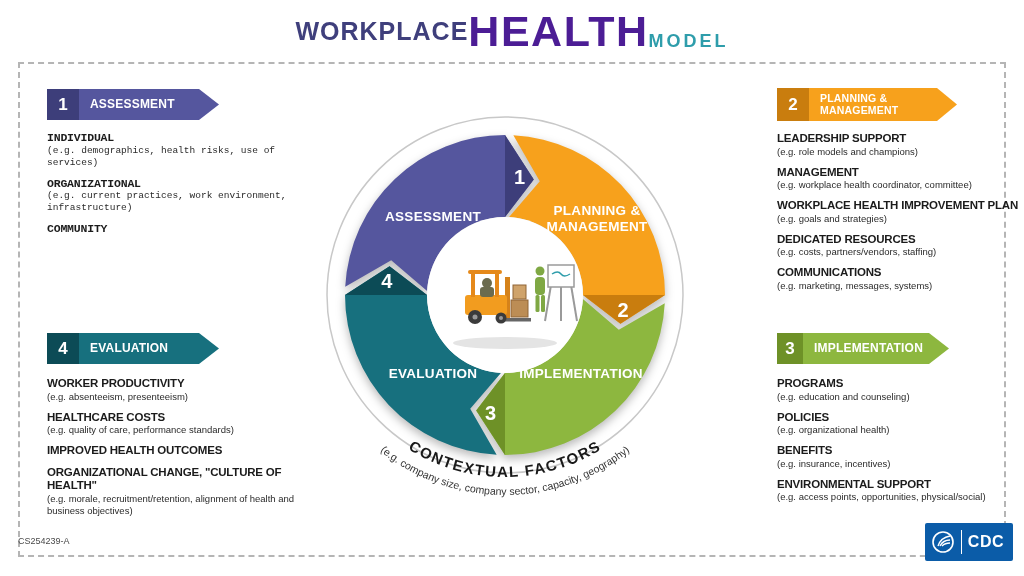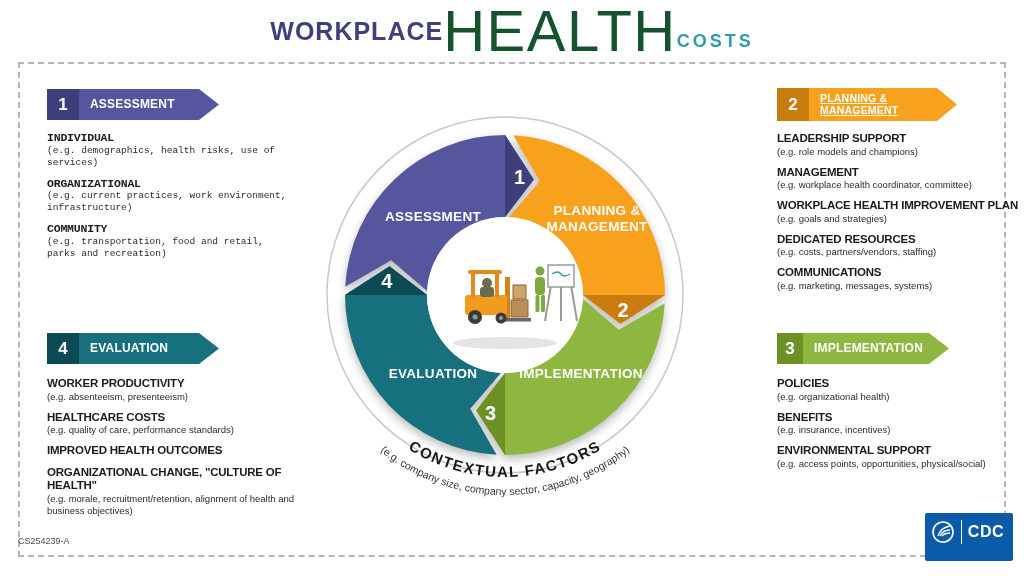--- a/index.html
+++ b/index.html
@@ -4,62 +4,62 @@
 <style>
   html,body{margin:0;padding:0;background:#fff;}
   #page{position:relative;width:1024px;height:576px;background:#ffffff;overflow:hidden;
         font-family:"Liberation Sans",sans-serif;color:#1d1d1d;}
   .dashed-frame{position:absolute;left:18px;right:18px;top:62px;bottom:19px;
         border:2px dashed #b5b5b5;z-index:0;}
   
   .title-block{position:absolute;left:50%;transform:translateX(-50%);top:10px;z-index:3;
         background:#fff;padding:0 22px;display:flex;align-items:center;}
   .title-workplace{font-size:25px;font-weight:bold;letter-spacing:1px;color:#3f3f7c;line-height:27px;}
-  .title-health{font-size:58px;font-weight:normal;letter-spacing:1.5px;color:#14532d;line-height:42px;}
+  .title-health{font-size:43px;font-weight:bold;letter-spacing:1.5px;color:#4c1d95;line-height:42px;}
   .title-model{font-size:18px;font-weight:bold;letter-spacing:3px;color:#2e9dab;line-height:21px;align-self:flex-end;}
   
   .banner{position:absolute;display:flex;height:31px;z-index:2;}
   .banner-num{width:32px;display:flex;align-items:center;justify-content:center;
         color:#fff;font-size:17px;font-weight:bold;}
   .banner-arrow{flex:1;display:flex;align-items:center;color:#fff;font-weight:bold;
         font-size:12px;letter-spacing:.2px;padding:0 26px 0 11px;line-height:1.12;
         clip-path:polygon(0 0, calc(100% - 20px) 0, 100% 50%, calc(100% - 20px) 100%, 0 100%);}
-  .banner.two-line .banner-arrow{font-size:10.5px;text-decoration:underline;}
+  .banner.two-line .banner-arrow{font-size:10.5px;}
   
   .list{position:absolute;z-index:2;}
   .item{margin-bottom:8px;}
   .item-heading{font-size:11.5px;font-weight:bold;letter-spacing:-0.2px;color:#1b1b1b;line-height:13.5px;}
   .item-detail{font-size:9.5px;color:#2a2a2a;line-height:12px;}
   
   #wheel-wrap{position:absolute;left:255px;top:55px;z-index:1;}
   .wheel-label{fill:#ffffff;font-family:"Liberation Sans",sans-serif;font-weight:bold;
         font-size:13.5px;text-anchor:middle;letter-spacing:.3px;}
   .wheel-num{fill:#ffffff;font-family:"Liberation Sans",sans-serif;font-weight:bold;
         font-size:20px;text-anchor:middle;}
   .ctx-title{font-family:"Liberation Sans",sans-serif;font-weight:bold;font-size:15px;
         fill:#191919;letter-spacing:1.5px;}
   .ctx-detail{font-family:"Liberation Sans",sans-serif;font-size:10.5px;fill:#333;}
   
   .doc-code{position:absolute;left:18px;top:536px;font-size:9px;color:#4a4a4a;z-index:2;}
   .cdc-logo{position:absolute;right:11px;bottom:15px;z-index:3;background:#0b5ca8;
-        display:flex;align-items:center;gap:6px;padding:4px 9px 14px 6px;border-radius:2px;height:30px;}
+        display:flex;align-items:center;gap:6px;padding:4px 9px 4px 6px;border-radius:2px;height:30px;}
   .cdc-sep{width:1px;height:24px;background:#ffffff;}
   .cdc-text{color:#ffffff;font-weight:bold;font-size:16px;letter-spacing:.5px;}
 </style>
 </head>
 <body>
 
 <div id="page">
 
   <div class="dashed-frame"></div>
 
   <div class="title-block">
     <div class="title-workplace">WORKPLACE</div>
     <div class="title-health">HEALTH</div>
-    <div class="title-model">COSTS</div>
+    <div class="title-model">MODEL</div>
   </div>
 
   <div class="banner" style="left:47px;top:89px;width:172px;">
     <div class="banner-num" style="background: rgb(61, 62, 122);">1</div>
     <div class="banner-arrow" style="background: rgb(85, 86, 158);">ASSESSMENT</div>
   </div>
 
   <div class="banner two-line" style="left:777px;top:88px;width:180px;height:33px;">
     <div class="banner-num" style="background: rgb(201, 125, 14);">2</div>
     <div class="banner-arrow" style="background: rgb(247, 161, 28);">PLANNING &amp; MANAGEMENT</div>
@@ -79,21 +79,20 @@
     <div class="item">
       <div class="item-heading">INDIVIDUAL</div>
       <div class="item-detail">(e.g. demographics, health risks, use of services)</div>
     </div>
     <div class="item">
       <div class="item-heading">ORGANIZATIONAL</div>
       <div class="item-detail">(e.g. current practices, work environment, infrastructure)</div>
     </div>
     <div class="item">
       <div class="item-heading">COMMUNITY</div>
-      <div class="item-detail">(e.g. transportation, food and retail, parks and recreation)</div>
     </div>
   </div>
 
   <div class="list" style="left:777px;top:132px;width:242px;">
     <div class="item">
       <div class="item-heading">LEADERSHIP SUPPORT</div>
       <div class="item-detail">(e.g. role models and champions)</div>
     </div>
     <div class="item">
       <div class="item-heading">MANAGEMENT</div>
@@ -125,20 +124,24 @@
     <div class="item">
       <div class="item-heading">IMPROVED HEALTH OUTCOMES</div>
     </div>
     <div class="item">
       <div class="item-heading">ORGANIZATIONAL CHANGE, "CULTURE OF HEALTH"</div>
       <div class="item-detail">(e.g. morale, recruitment/retention, alignment of health and business objectives)</div>
     </div>
   </div>
 
   <div class="list" style="left:777px;top:377px;width:242px;">
+    <div class="item">
+      <div class="item-heading">PROGRAMS</div>
+      <div class="item-detail">(e.g. education and counseling)</div>
+    </div>
     <div class="item">
       <div class="item-heading">POLICIES</div>
       <div class="item-detail">(e.g. organizational health)</div>
     </div>
     <div class="item">
       <div class="item-heading">BENEFITS</div>
       <div class="item-detail">(e.g. insurance, incentives)</div>
     </div>
     <div class="item">
       <div class="item-heading">ENVIRONMENTAL SUPPORT</div>

